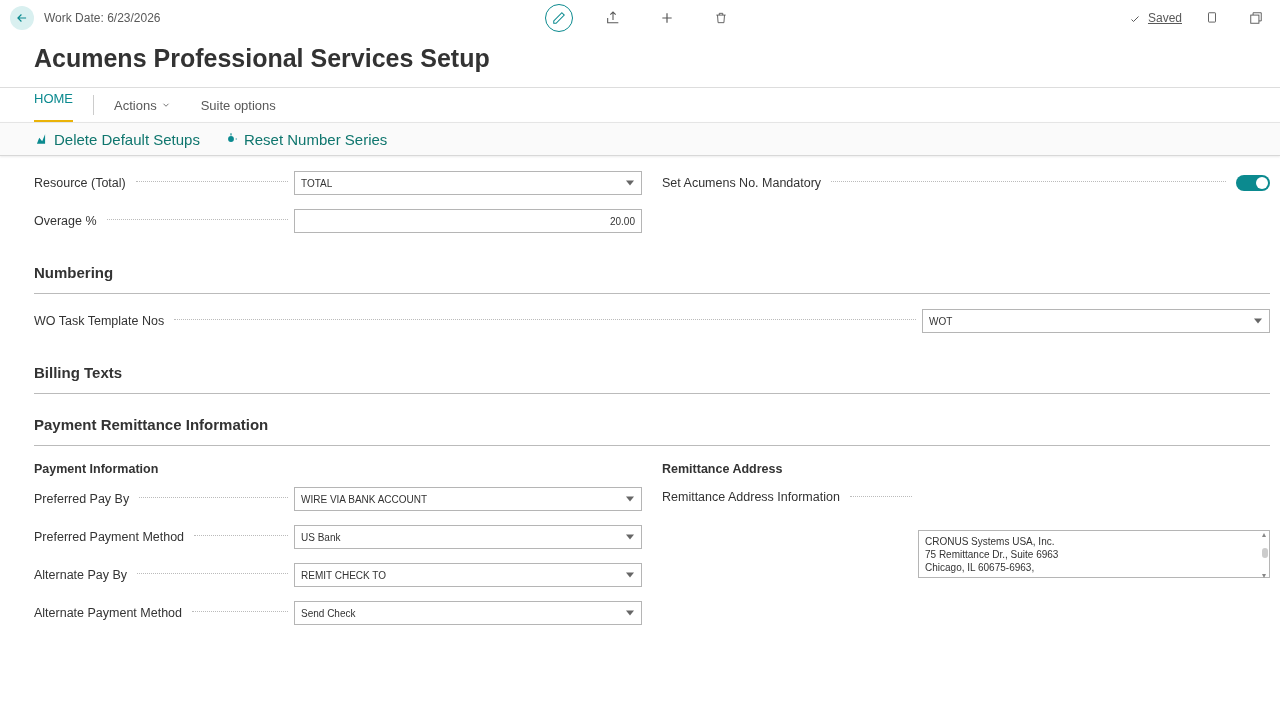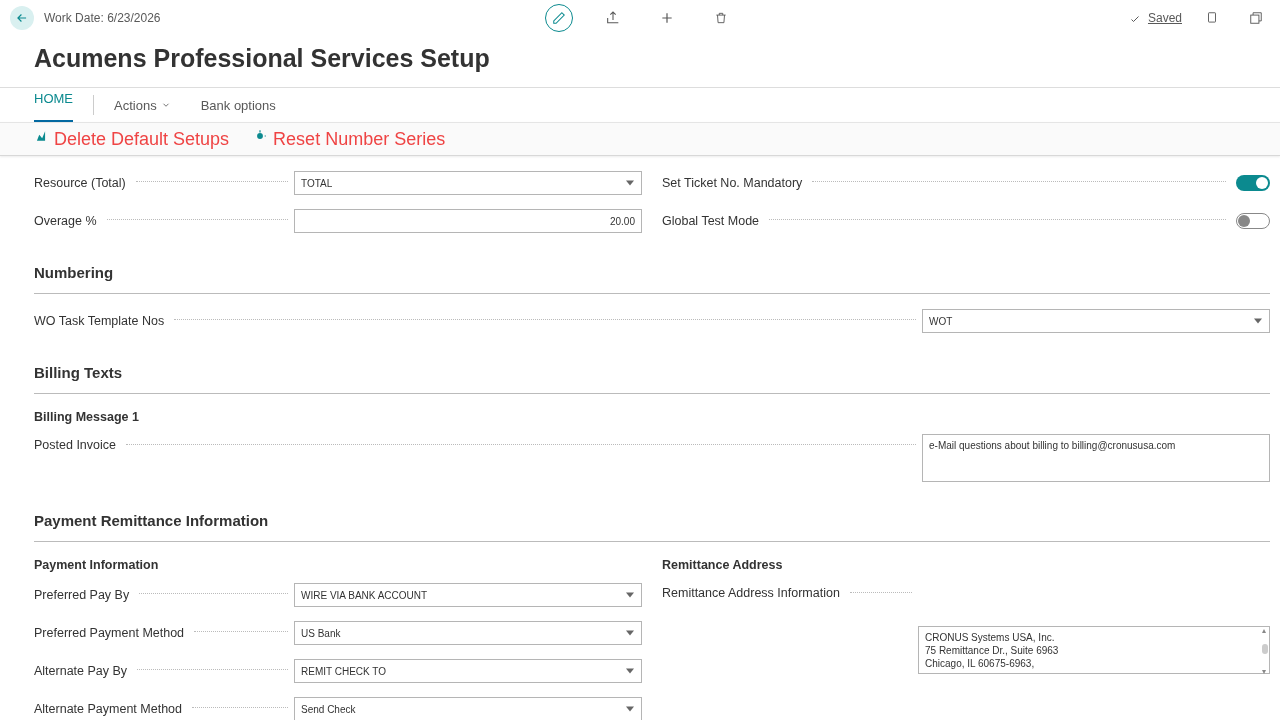--- a/index.html
+++ b/index.html
@@ -12,25 +12,25 @@
 .top-icon { width: 28px; height: 28px; display: flex; align-items: center; justify-content: center; cursor: pointer; color: #595959; }
 .top-icon.circled { border: 1px solid #0b8a8f; border-radius: 50%; color: #0b8a8f; }
 .top-right { margin-left: auto; display: flex; align-items: center; gap: 16px; color: #595959; font-size: 12px; }
 .saved { display: flex; align-items: flex-end; gap: 7px; text-decoration: underline; }
 
 .page-title { padding: 8px 34px 14px; font-size: 25px; font-weight: 700; color: #333; }
 
 .menubar-wrap { border-top: 1px solid #ddd; }
 .menubar { display: flex; align-items: center; gap: 30px; padding: 0 34px; height: 34px; font-size: 13px; }
 .menu-item { cursor: pointer; color: #595959; display: flex; align-items: center; gap: 4px; }
-.menu-item.active { color: #0b8a8f; border-bottom: 2px solid #0369a1; padding-bottom: 12px; height: 34px; display:flex; align-items: center; }
+.menu-item.active { color: #0b8a8f; border-bottom: 2px solid #eab308; padding-bottom: 12px; height: 34px; display:flex; align-items: center; }
 .menu-sep { width: 1px; height: 20px; background: #ccc; margin-left: -10px; margin-right: -10px; }
 
 .actionbar { display: flex; align-items: center; gap: 24px; padding: 0 34px; height: 34px; background: #fafafa; border-top: 1px solid #e5e5e5; border-bottom: 1px solid #d8d8d8; box-shadow: 0 1px 2px rgba(0,0,0,0.08); }
-.action-btn { display: flex; gap: 6px; cursor: pointer; color: #ef4444; font-size: 18px; }
+.action-btn { display: flex; align-items: center; gap: 6px; cursor: pointer; color: #0f766e; font-size: 15px; }
 .action-icn { color: #0b8a8f; }
 
 .content { padding: 14px 10px 0 34px; }
 
 .row2 { display: flex; gap: 20px; }
 .col { flex: 1; min-width: 0; }
 
 .field-row { display: flex; align-items: center; margin-bottom: 12px; min-height: 26px; }
 .field-label { font-size: 12.5px; color: #333; white-space: nowrap; padding-right: 6px; }
 .dots { flex: 1; border-bottom: 1px dotted #bbb; margin: 0 6px 4px 4px; min-width: 10px; }
@@ -134,21 +134,21 @@
 <div class="menubar-wrap">
   <div class="menubar">
     <div class="menu-item active">HOME</div>
     <div class="menu-sep"></div>
     <div class="menu-item">
       <span>Actions</span>
       <svg width="10" height="10" viewBox="0 0 24 24" fill="none" stroke="currentColor" stroke-width="2">
           <path d="M6 9l6 6 6-6"></path>
         </svg>
     </div>
-    <div class="menu-item">Bank options</div>
+    <div class="menu-item">Suite options</div>
   </div>
   <div class="actionbar">
     <div class="action-btn">
       <span class="action-icn">
         <svg width="14" height="14" viewBox="0 0 24 24" fill="currentColor">
             <path d="M5 20l4-10 5 6 5-12v16z"></path>
           </svg>
       </span>
       <span>Delete Default Setups</span>
     </div>
@@ -178,61 +178,44 @@
       <div class="field-row">
         <span class="field-label">Overage %</span>
         <span class="dots"></span>
         <div class="field-ctrl">
           <input type="text" class="right" value="20.00" style="">
         </div>
       </div>
     </div>
     <div class="col">
       <div class="field-row">
-        <span class="field-label">Set Ticket No. Mandatory</span>
+        <span class="field-label">Set Acumens No. Mandatory</span>
         <span class="dots"></span>
         <div class="field-ctrl toggle-ctrl">
             <div class="toggle on"></div>
           </div>
       </div>
-      <div class="field-row">
-        <span class="field-label">Global Test Mode</span>
-        <span class="dots"></span>
-        <div class="field-ctrl toggle-ctrl">
-            <div class="toggle off"></div>
-          </div>
-      </div>
     </div>
   </div>
 
   <div class="section-hdr">Numbering</div>
   <div class="row2" style="margin-top:14px;">
     <div class="col">
       <div class="field-row">
         <span class="field-label">WO Task Template Nos</span>
         <span class="dots"></span>
         <div class="field-ctrl">
           <div class="select-wrap"><select><option>WOT</option></select></div>
         </div>
       </div>
     </div>
   </div>
 
   <div class="section-hdr">Billing Texts</div>
   <div class="row2">
-    <div class="col">
-      <div class="sub-hdr">Billing Message 1</div>
-      <div class="field-row textarea-row">
-        <span class="field-label">Posted Invoice</span>
-        <span class="dots"></span>
-        <div class="field-ctrl">
-          <textarea style="">e-Mail questions about billing to billing@cronususa.com</textarea>
-        </div>
-      </div>
-    </div>
   </div>
 
   <div class="section-hdr">Payment Remittance Information</div>
   <div class="row2">
     <div class="col">
       <div class="sub-hdr">Payment Information</div>
       <div class="field-row">
         <span class="field-label">Preferred Pay By</span>
         <span class="dots"></span>
         <div class="field-ctrl">

